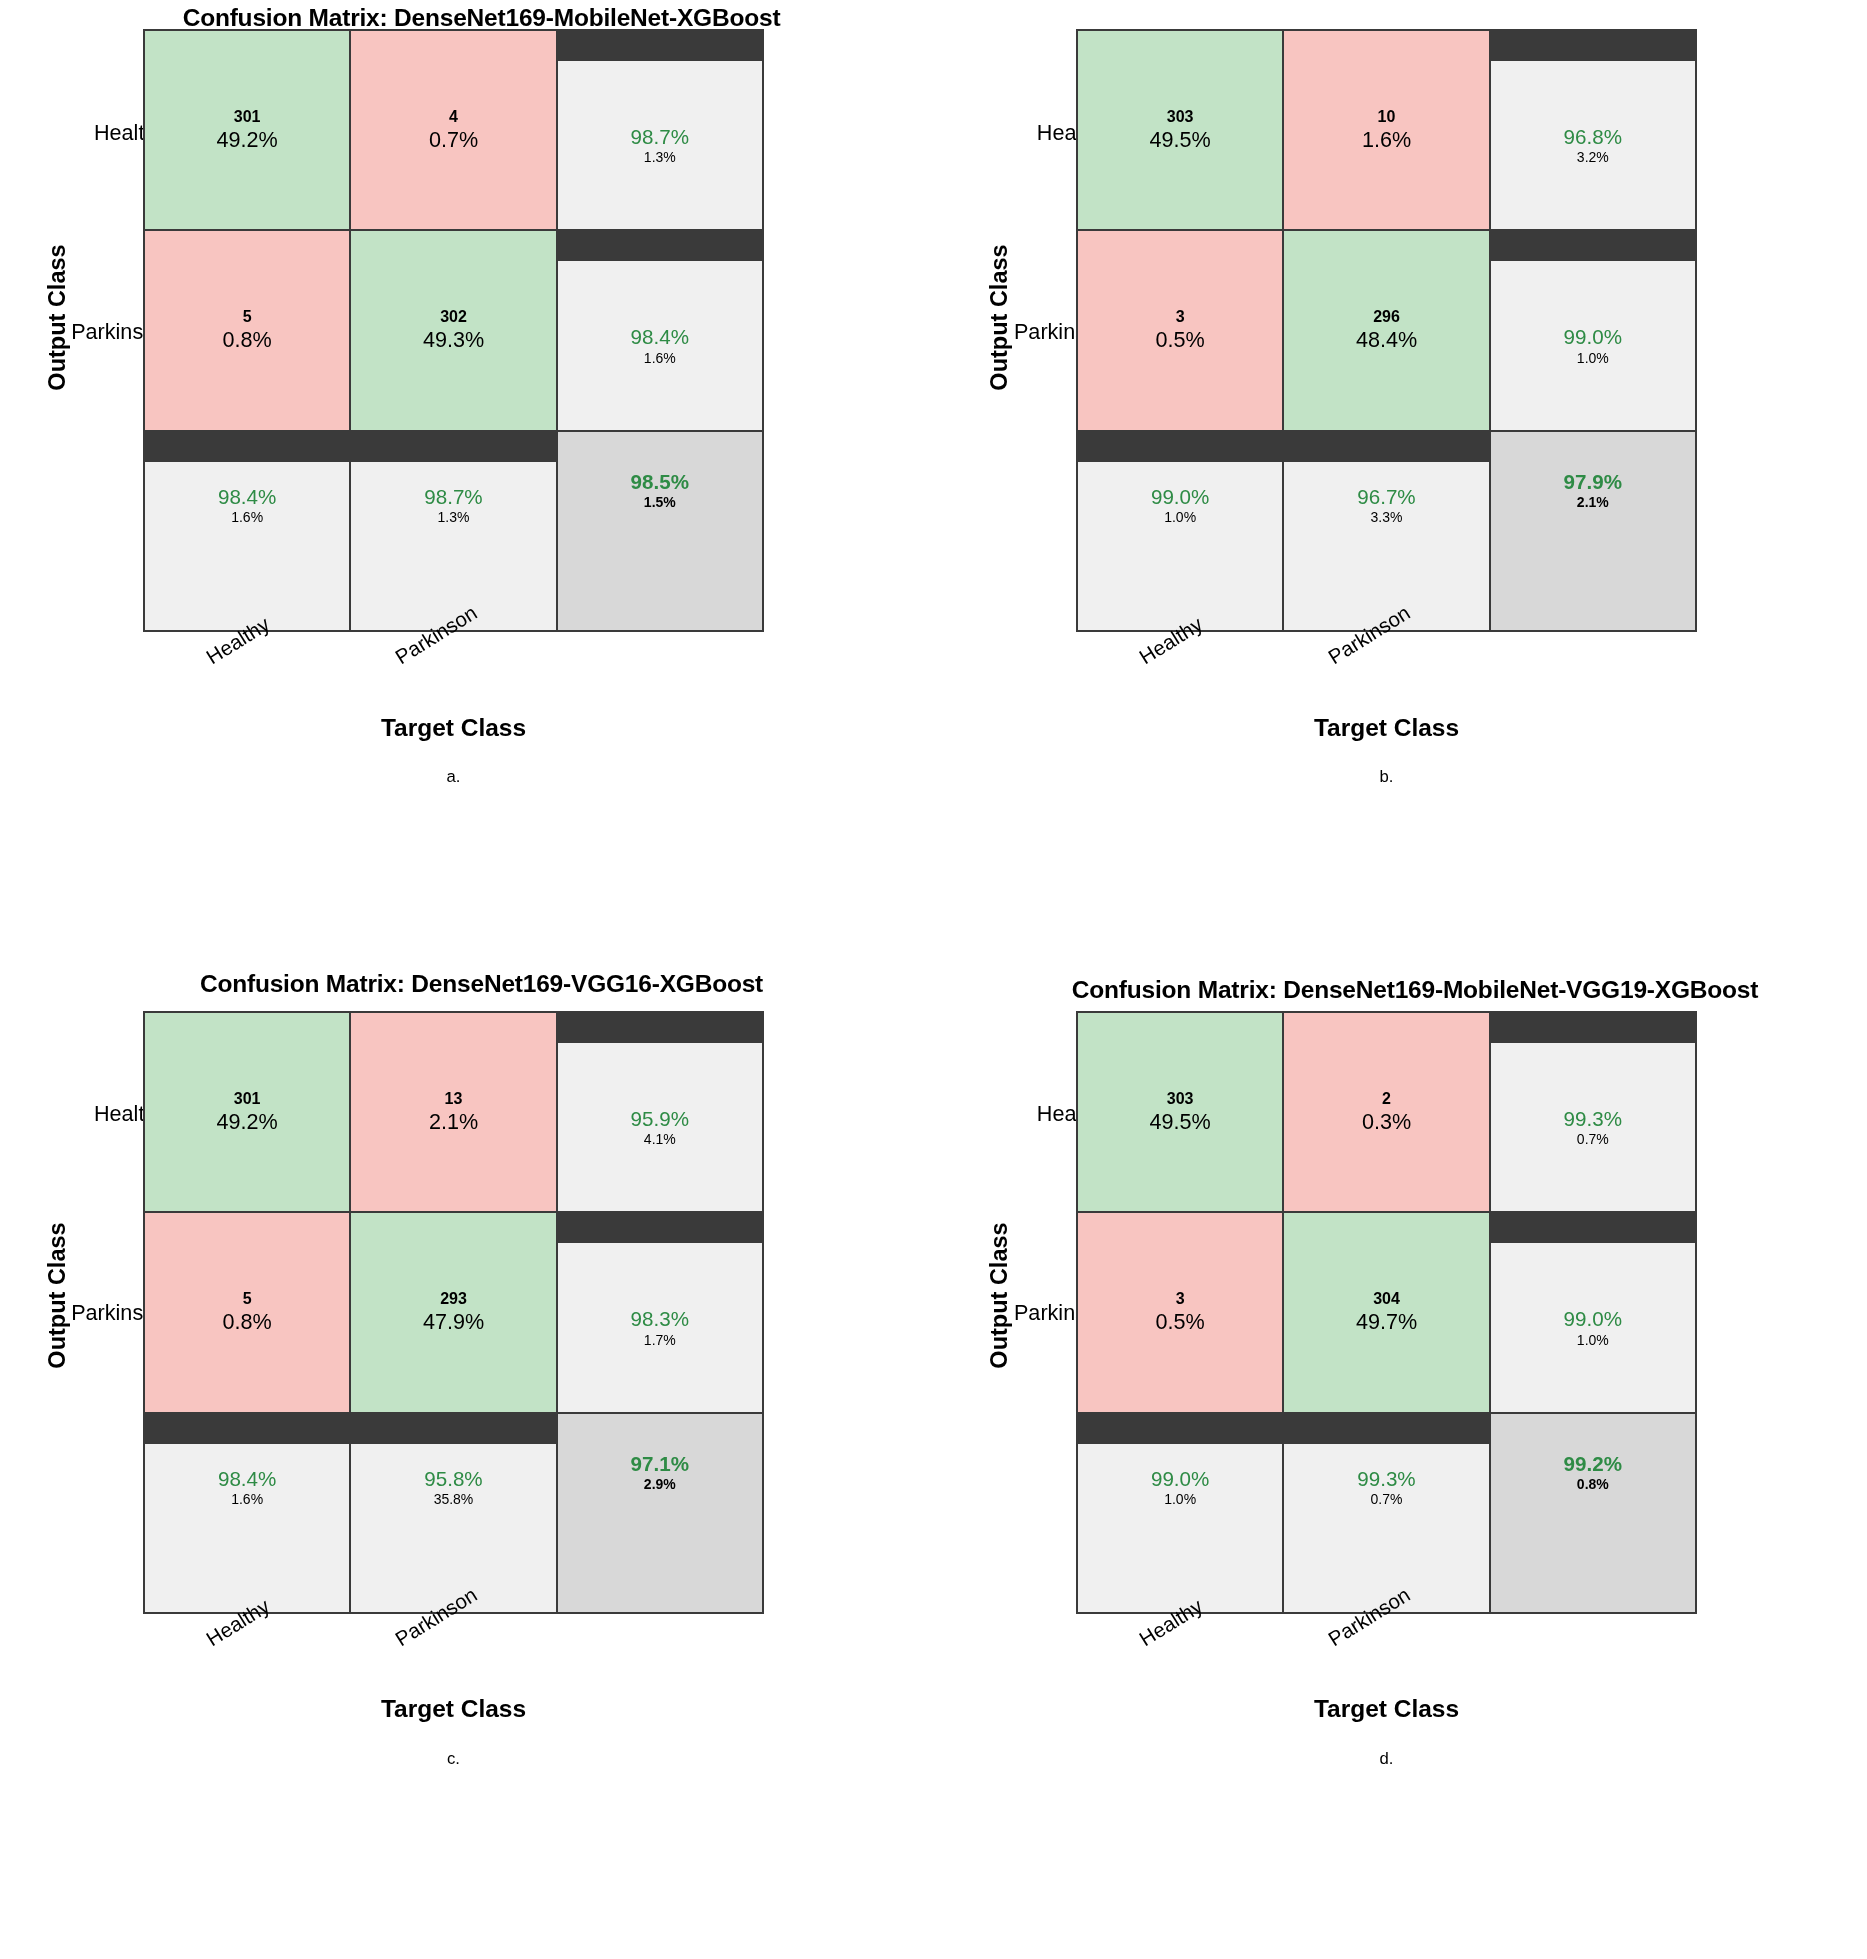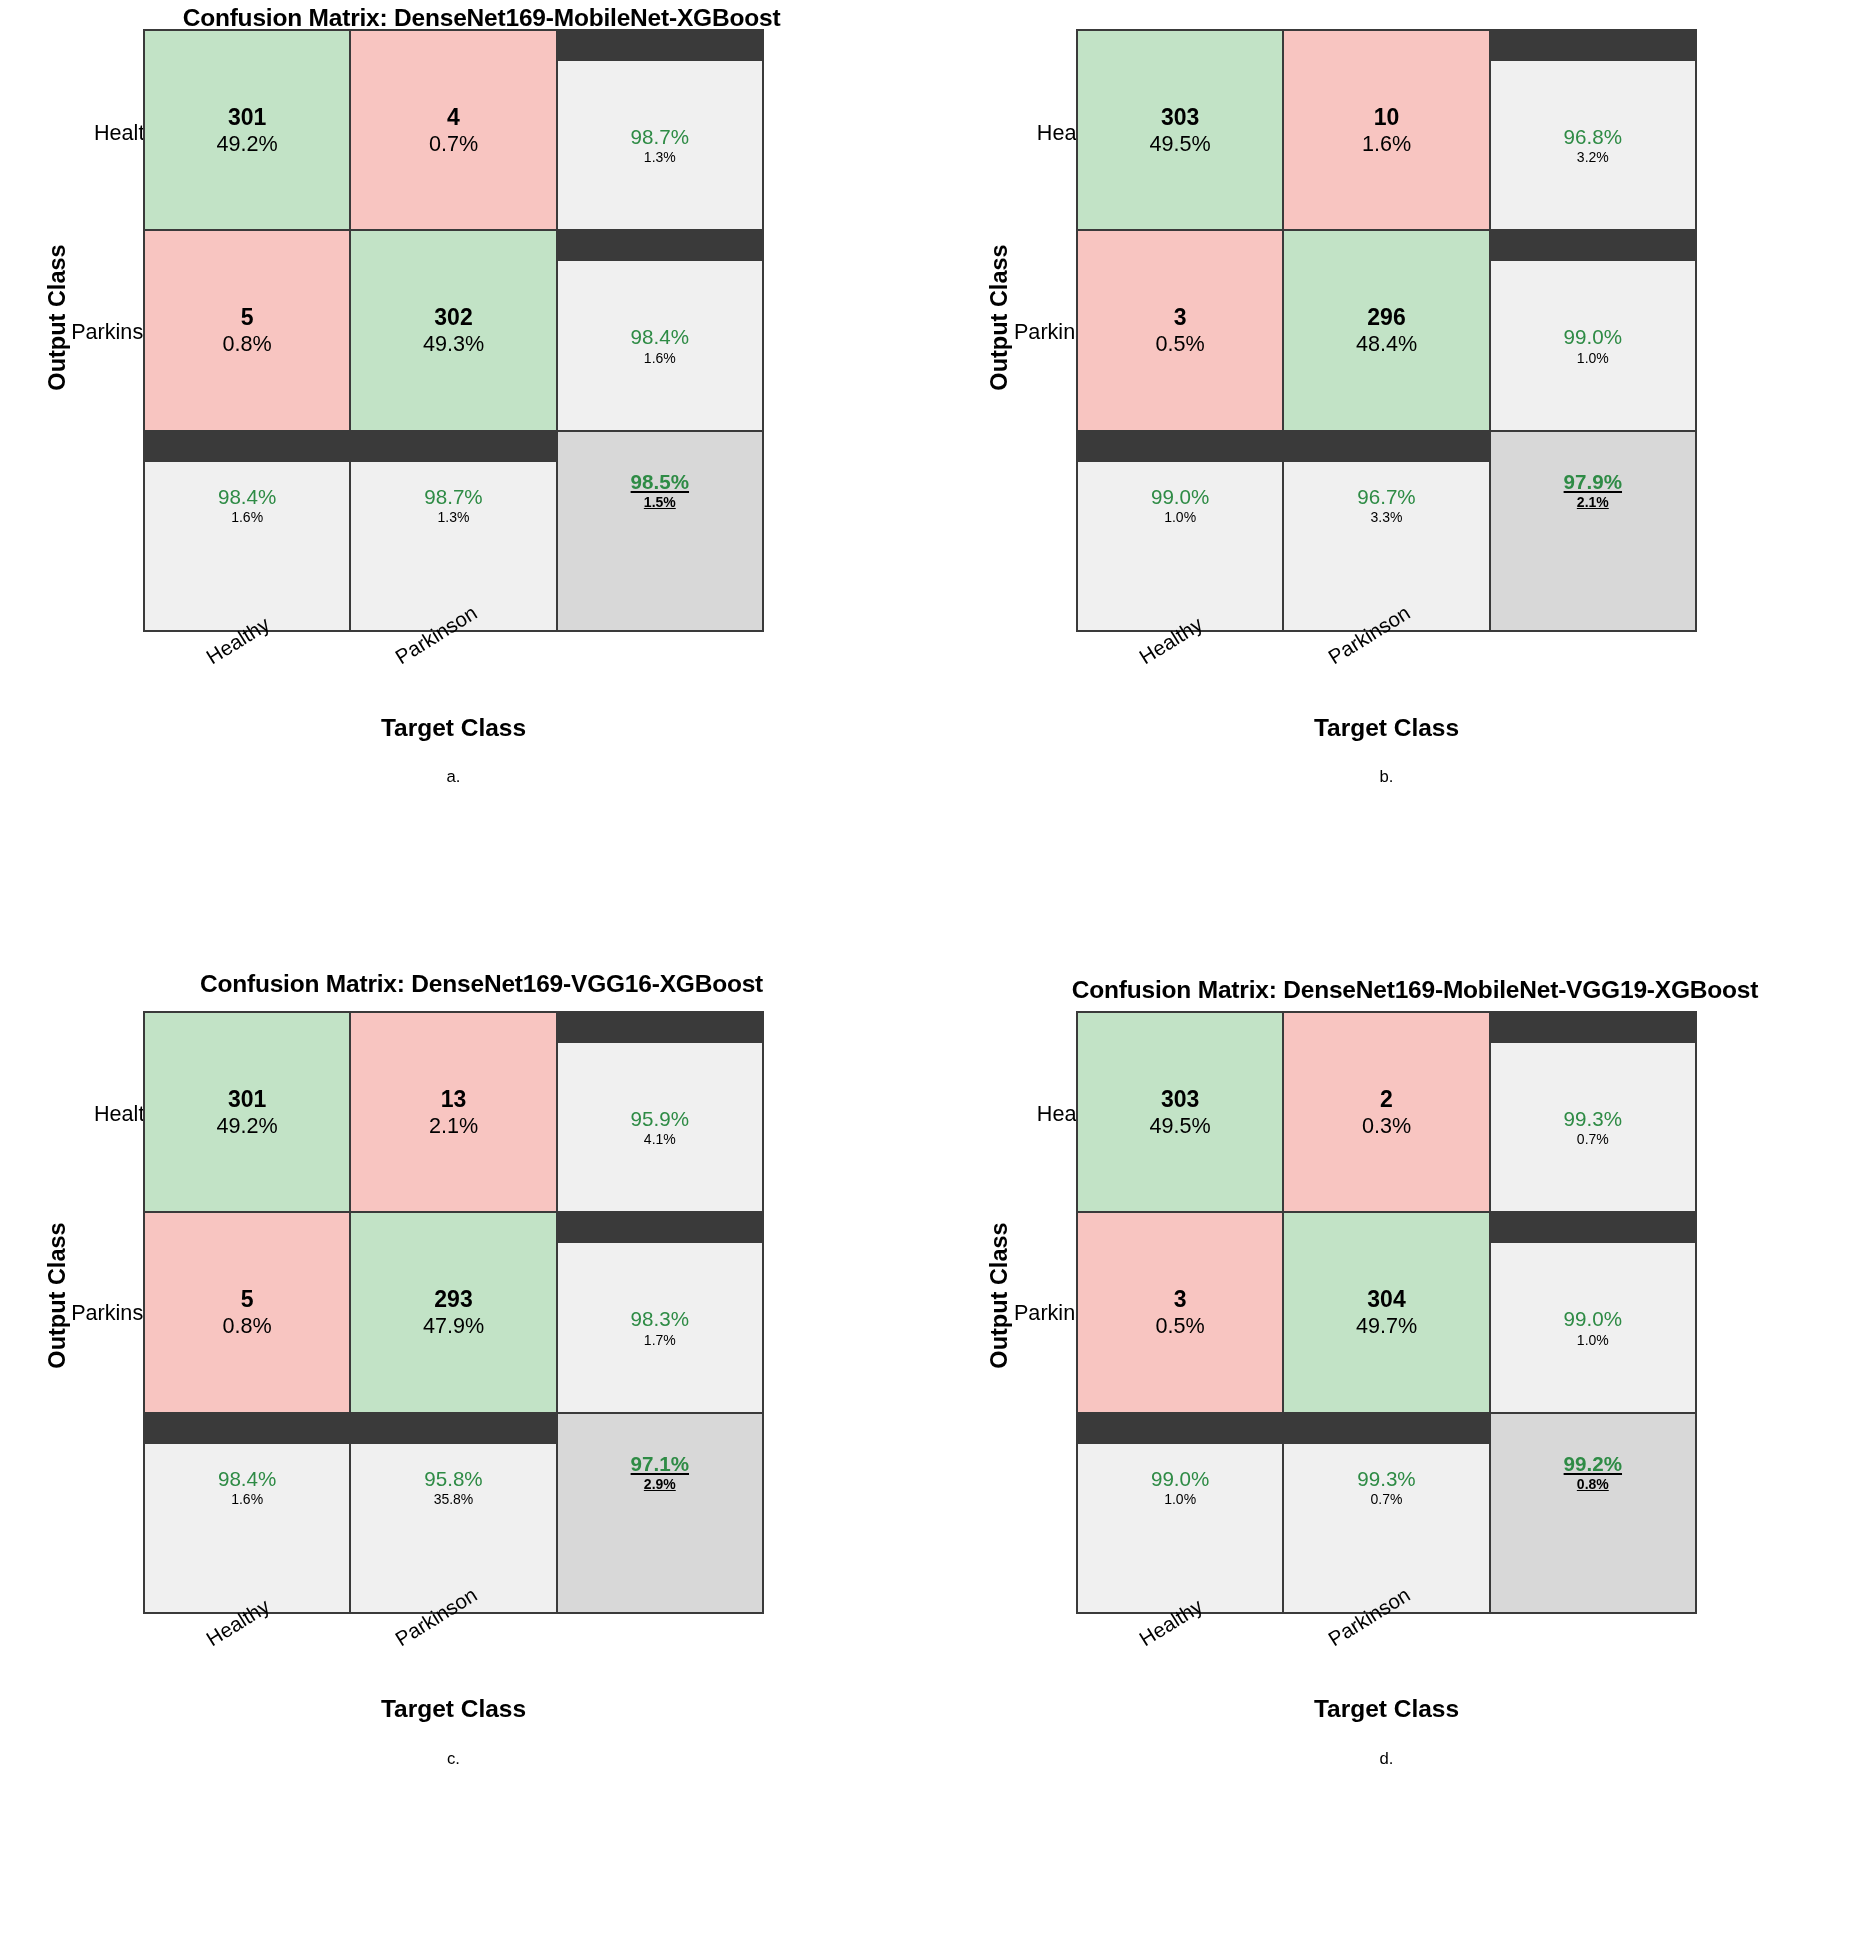--- a/index.html
+++ b/index.html
@@ -62,24 +62,24 @@
     position: relative;
     display: flex;
     flex-direction: column;
     align-items: center;
     justify-content: center;
     overflow: hidden;
   }
   .cell.tl-bg { background: #c2e3c6; }
   .cell.fp-bg { background: #f8c5c1; }
   .cell.stat-bg { background: #f0f0f0; margin-top: 30px; }
-  .cell.total-bg { background: #d8d8d8; text-decoration: underline; }
+  .cell.total-bg { background: #d8d8d8; }
 
   .cell .count {
-    font-size: 23px;
+    font-size: 16px;
     font-weight: bold;
     color: #000;
     line-height: 1.18;
   }
   .cell .pct {
     font-size: 21.6px;
     font-weight: normal;
     color: #000;
     line-height: 1.18;
   }

